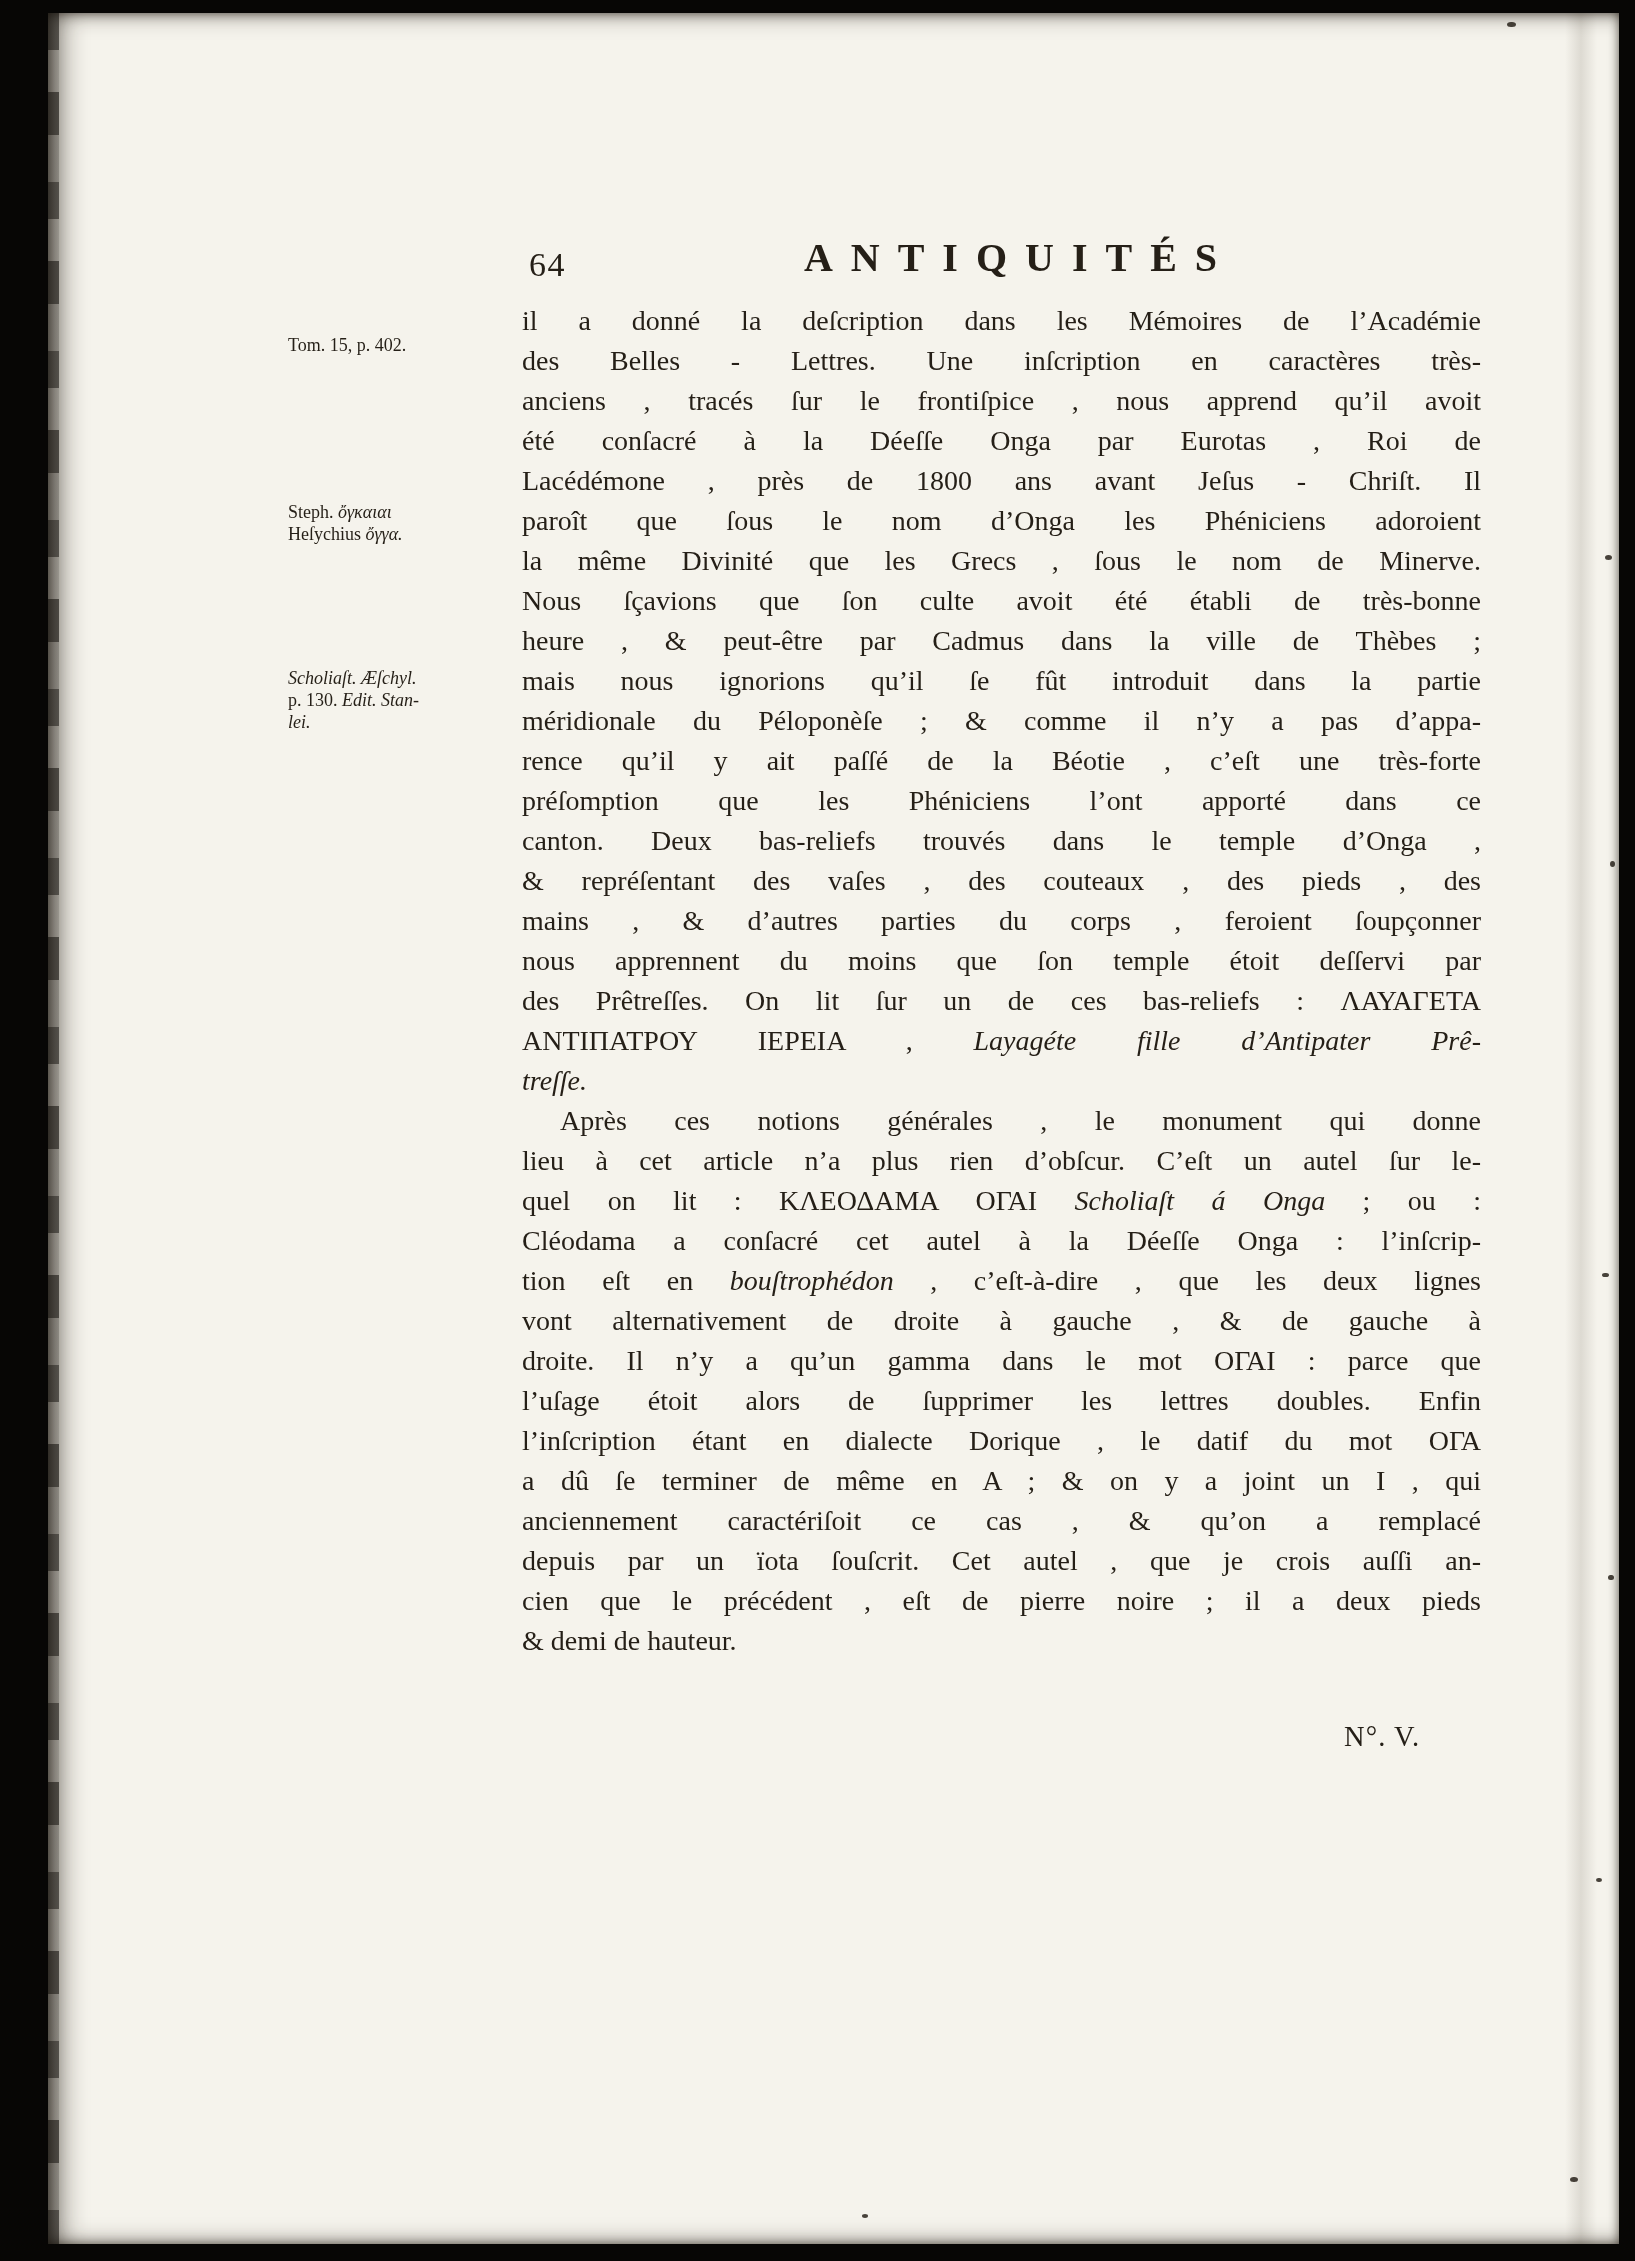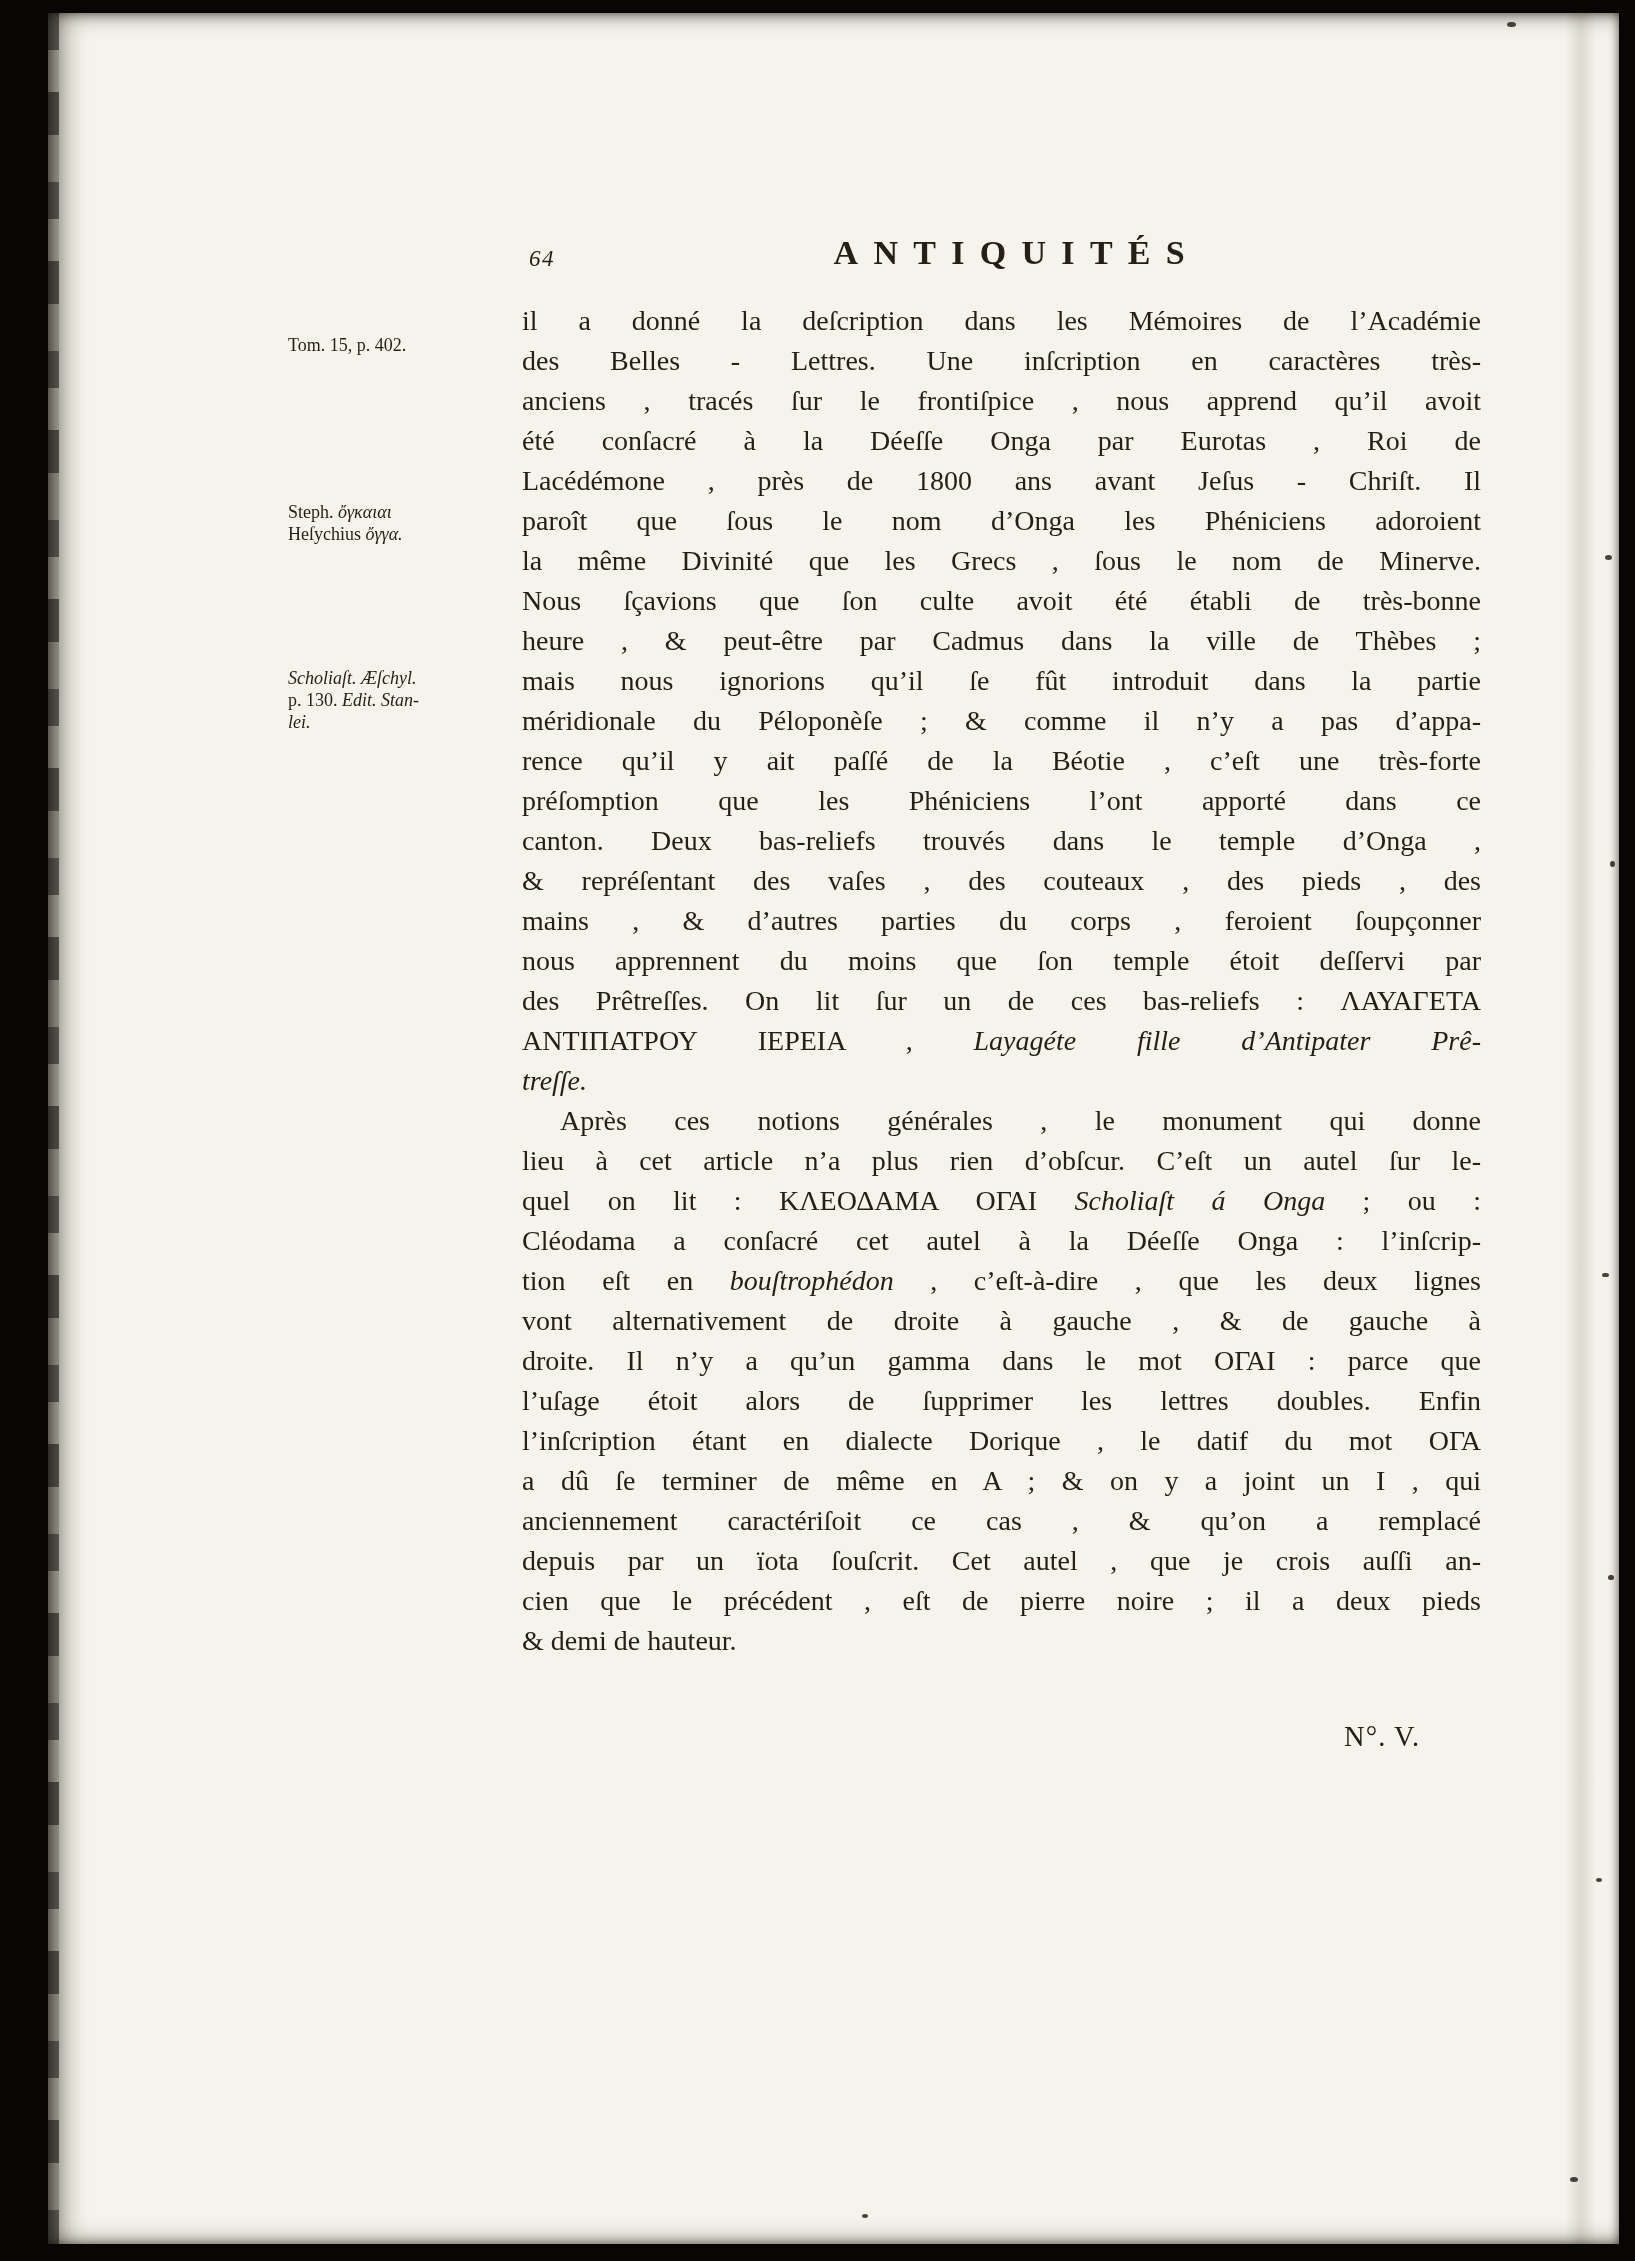--- a/index.html
+++ b/index.html
@@ -39,30 +39,29 @@
   }
   .crease {
     position: absolute; left: 1517px; top: 0; bottom: 0; width: 32px;
     background: linear-gradient(90deg, rgba(0,0,0,0), rgba(60,50,35,.13), rgba(0,0,0,0));
     pointer-events: none;
   }
 
   .page-number {
     position: absolute;
     left: 481px; top: 233px;
-    font-size: 23px;
+    font-size: 34px;
     letter-spacing: 1.6px;
-    font-style: italic;
   }
   .head-title {
     position: absolute;
     left: 474px; top: 221px;
     width: 959px;
     text-align: center;
-    font-size: 34px;
+    font-size: 40px;
     font-weight: bold;
     letter-spacing: 0.45em;
     padding-left: 0.45em;
     white-space: nowrap;
   }
 
   .margin-notes {
     position: absolute;
     left: 240px; top: 0;
     width: 228px;

